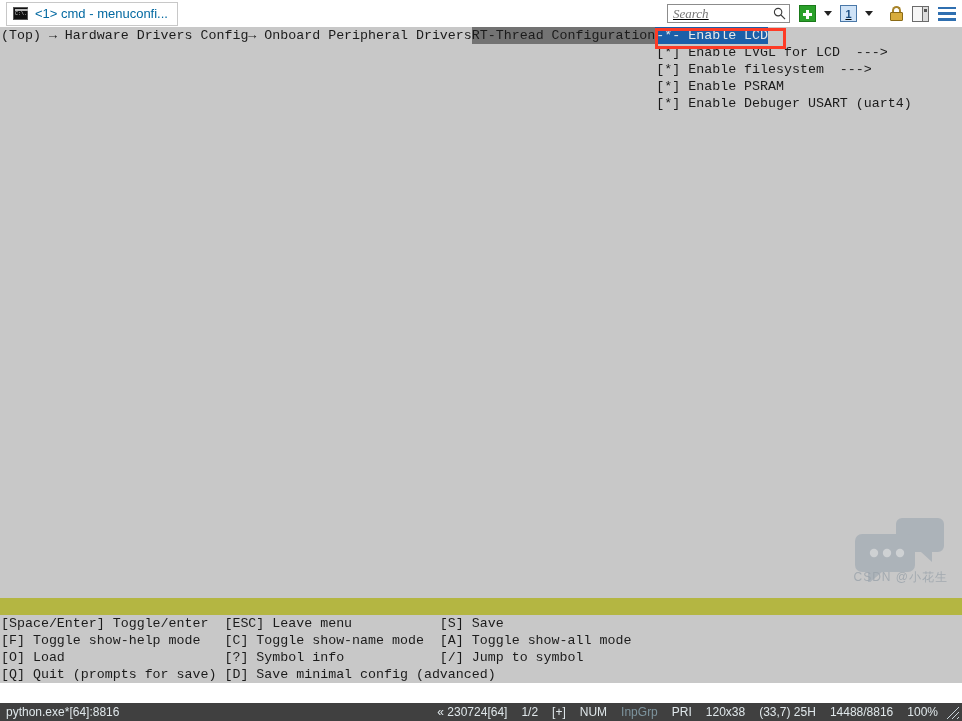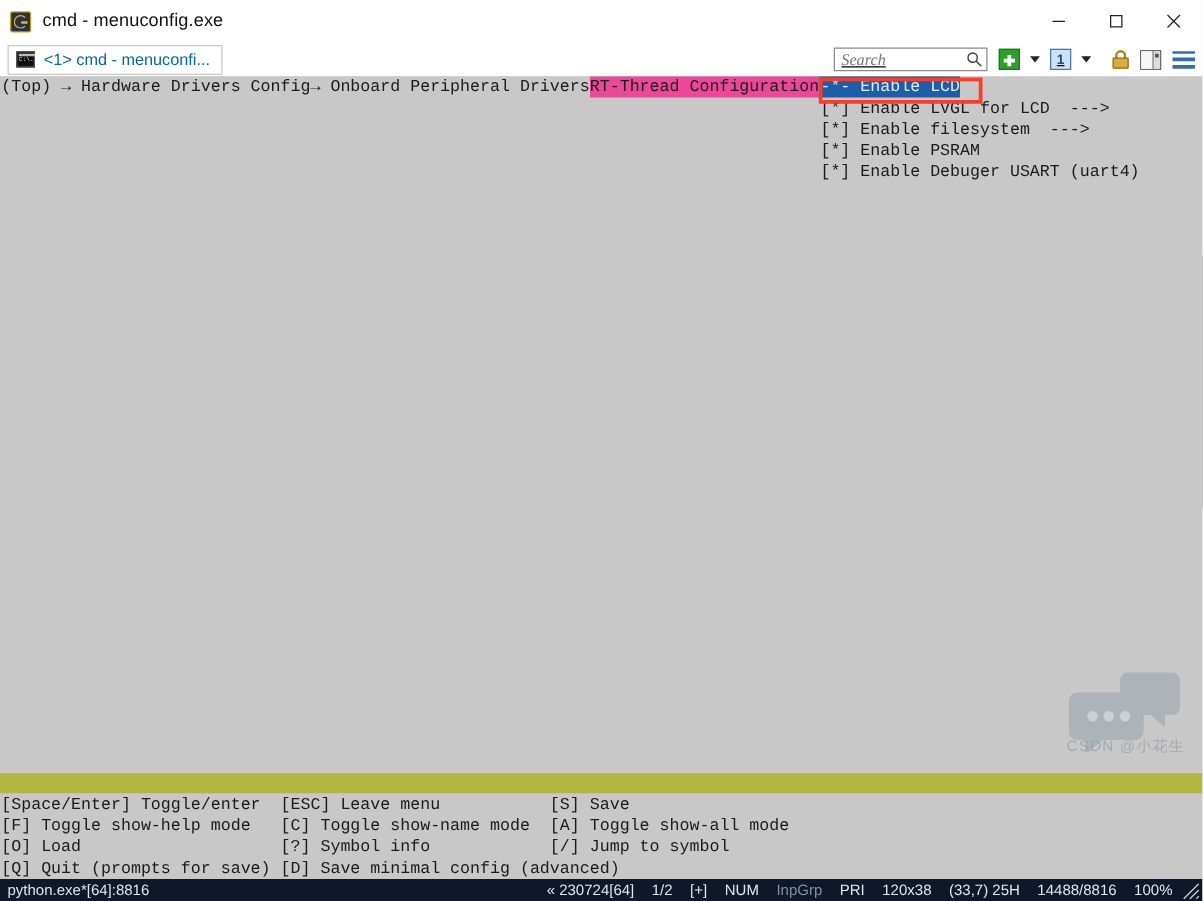--- a/index.html
+++ b/index.html
@@ -196,21 +196,21 @@
     overflow: hidden;
     display: flex; 
   }
   .crumb {
     height: 17px; line-height: 17px;
     background: #c8c8c8; color: #1b1b1b;
     white-space: pre; padding-left: 1px;
   }
   .banner {
     height: 17px; line-height: 17px;
-    background: #ec4899; color: #1b1b1b;
+    background: #737373; color: #1b1b1b;
     white-space: pre;
     text-align: center;
     padding-right: 0px;
   }
   .menu-list { padding-top: 0px; position: relative; }
   .menu-row {
     height: 17px; line-height: 17px;
     white-space: pre;
     padding-left: 1px;
   }
@@ -264,70 +264,47 @@
     padding-left: 1px;
     height: 68px; min-height: 68px;
     position: relative;
     z-index: 2;
   }
   .help-row { height: 17px; white-space: pre; }
 
   
   .statusbar {
     height: 18px; min-height: 18px;
-    background: #0f172a;
+    background: #404040;
     color: #dfe7ea;
     font-family: "Liberation Sans", sans-serif;
     font-size: 12px;
     display: flex; align-items: center;
     padding: 0 2px 0 6px;
     position: relative;
+    margin-top: 20px;
   }
   .status-left { white-space: nowrap; }
   .status-right {
     margin-left: auto;
     display: flex; align-items: center; gap: 14px;
     padding-right: 22px;
     white-space: nowrap;
   }
   .status-right .dim { color: #7d949e; }
   .status-grip {
     position: absolute; right: 2px; bottom: 1px;
     width: 16px; height: 16px;
   }
 </style>
 </head>
 <body>
 
 <div id="app">
 
-  <div class="titlebar">
-    <div class="titlebar-left">
-      <div class="app-icon"></div>
-      <div class="title-text">cmd - menuconfig.exe</div>
-    </div>
-    <div class="winbtns">
-      <div class="winbtn">
-        <svg width="12" height="12" viewBox="0 0 12 12">
-            <line x1="1" y1="6" x2="11" y2="6" stroke="#222" stroke-width="1"></line>
-          </svg>
-      </div>
-      <div class="winbtn">
-        <svg width="12" height="12" viewBox="0 0 12 12">
-            <rect x="1.5" y="1.5" width="9" height="9" fill="none" stroke="#222" stroke-width="1"></rect>
-          </svg>
-      </div>
-      <div class="winbtn close">
-        <svg width="12" height="12" viewBox="0 0 12 12">
-            <line x1="1" y1="1" x2="11" y2="11" stroke="#222" stroke-width="1"></line>
-            <line x1="11" y1="1" x2="1" y2="11" stroke="#222" stroke-width="1"></line>
-          </svg>
-      </div>
-    </div>
-  </div>
 
   <div class="tabstrip">
     <div class="tab">
       <span class="tab-icon"></span>
       <span class="tab-label">&lt;1&gt; cmd - menuconfi...</span>
     </div>
 
     <div class="toolbar">
       <div class="searchbox">
         <input type="text" placeholder="Search" style="">

